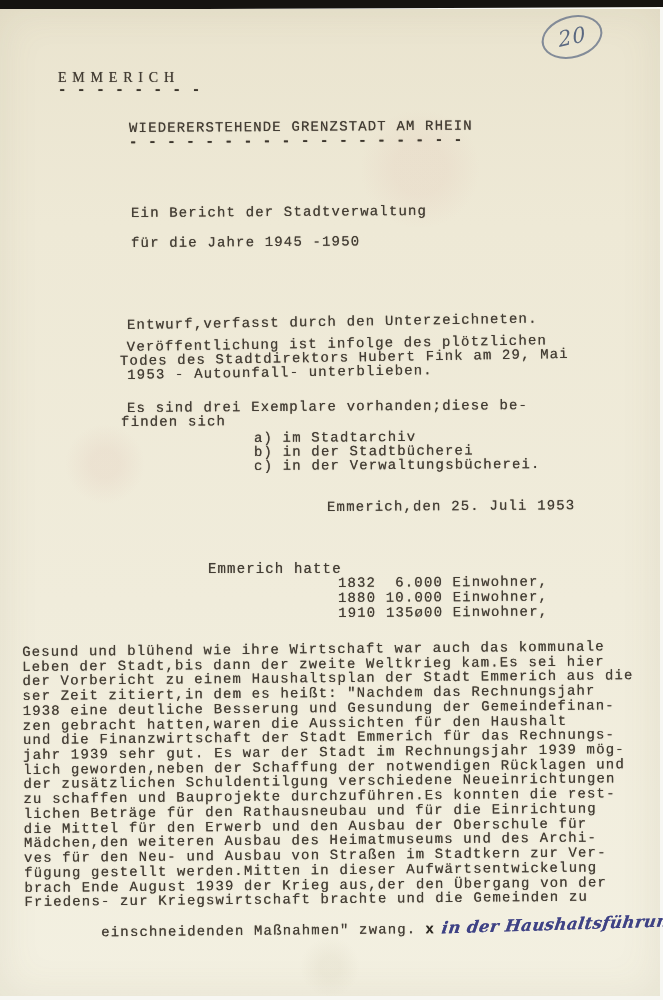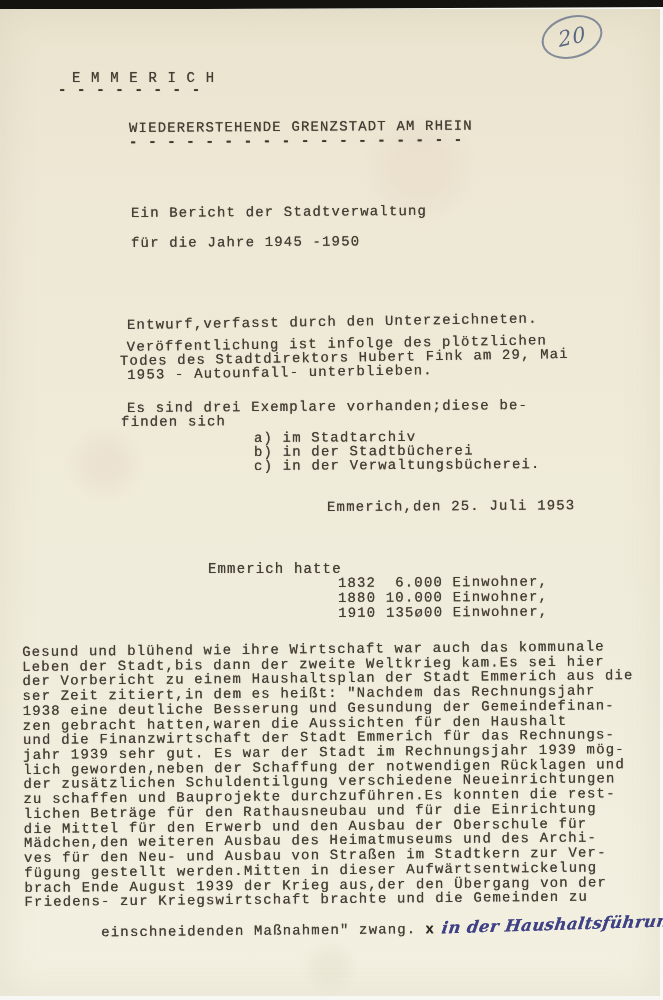--- a/index.html
+++ b/index.html
@@ -49,21 +49,21 @@
 <body>
 
 <div class="stage">
   <div class="scan-edge-top"></div>
   <div class="paper">
 
     <div class="badge">
       <span class="badge-num">20</span>
     </div>
 
-    <div class="tw" style="left:72px; top:61px;">E M M E R I C H</div>
+    <div class="tw" style="left:58px; top:61px;font-family:Liberation Serif, serif;">E M M E R I C H</div>
     <div class="tw dashes" style="left:58px; top:73px;">- - - - - - - -</div>
 
     <div class="tw tilt-a" style="left:129px; top:111px;">WIEDERERSTEHENDE GRENZSTADT AM RHEIN</div>
     <div class="tw dashes tilt-a" style="left:129px; top:125px;">- - - - - - - - - - - - - - - - - -</div>
 
     <div class="tw tilt-a" style="left:131px; top:196px;">Ein Bericht der Stadtverwaltung</div>
     <div class="tw tilt-a" style="left:131px; top:226px;">für die Jahre 1945 -1950</div>
 
     <div class="tw tilt-b" style="left:127px; top:308px;">Entwurf,verfasst durch den Unterzeichneten.</div>
 

